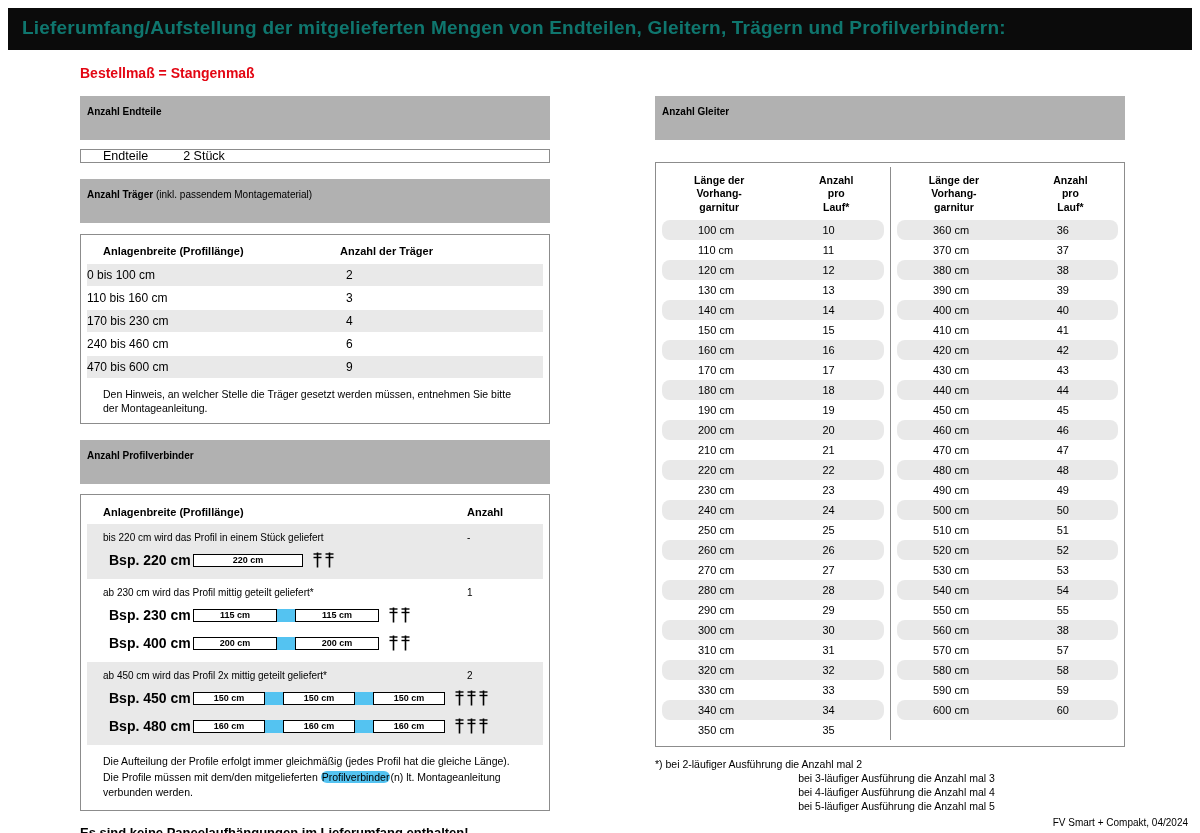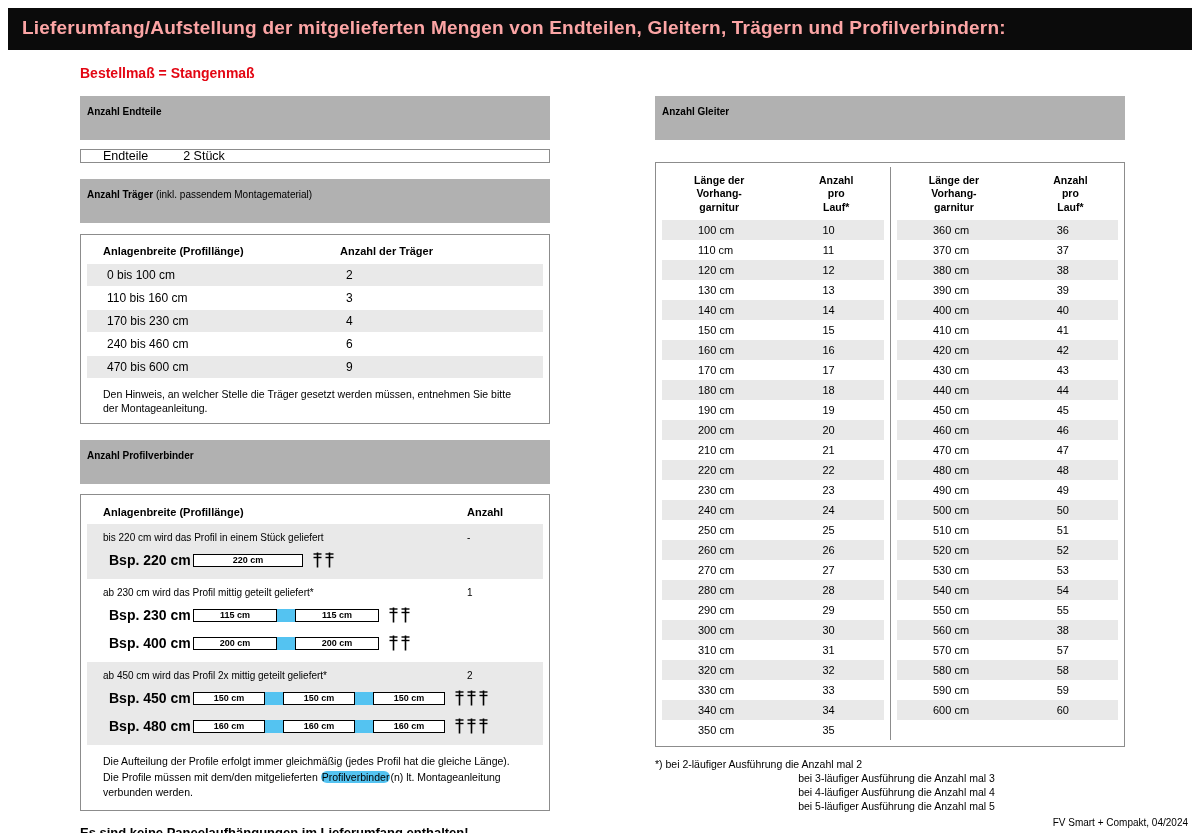--- a/index.html
+++ b/index.html
@@ -1,18 +1,18 @@
 <!DOCTYPE html>
 <html style="--red: #e30613; --blue: #54c3f1; --graybar: #b1b1b1; --zebra: #e9e9e9; --border: #8c8c8c;"><head>
 <meta charset="utf-8">
 <style>
   * { box-sizing: border-box; margin: 0; padding: 0; }
   html,body { width:1200px; height:833px; background:#fff; font-family:"Liberation Sans", sans-serif; color:#000; position:relative; overflow:hidden; }
 
-  .titlebar { position:absolute; left:8px; top:8px; right:8px; height:42px; background:#0b0b0b; color:#fca5a5;
+  .titlebar { position:absolute; left:8px; top:8px; right:8px; height:42px; background:#0b0b0b; color:#0f766e;
               font-size:19px; font-weight:bold; padding:9px 14px; letter-spacing:.2px; white-space:nowrap; }
 
   .subtitle { position:absolute; left:80px; top:65px; color:var(--red,#e30613); font-weight:bold; font-size:14px; }
 
   .col-left  { position:absolute; left:80px;  top:96px; width:470px; }
   .col-right { position:absolute; left:655px; top:96px; width:470px; }
 
   .section-bar { height:44px; line-height:32px; background:var(--graybar,#b1b1b1); font-size:10px; font-weight:bold; padding:0 7px; }
   .section-bar .normal { font-weight:normal; }
 
@@ -22,21 +22,21 @@
   .endteile-box { margin-top:9px; height:14px; display:flex; align-items:center; font-size:12.5px; padding-left:22px; }
   .endteile-value { margin-left:35px; }
 
   
   .traeger-bar { margin-top:16px; }
   .traeger-box { margin-top:11px; padding:5px 0 8px; }
   .t-head { display:flex; font-size:11px; font-weight:bold; padding:5px 0 6px; }
   .t-head .thc1 { flex:0 0 259px; padding-left:22px; }
   .t-row { display:flex; height:22px; line-height:22px; font-size:12px; margin:1px 6px; }
   div.t-row:nth-of-type(odd) { background:var(--zebra,#e9e9e9); }
-  .t-range { flex:0 0 259px; padding-left:20px; }
+  .t-range { flex:0 0 259px; padding-left:0; }
   .t-note { font-size:10.5px; line-height:1.35; padding:8px 30px 0 22px; }
 
   
   .pv-bar { margin-top:16px; }
   .pv-box { margin-top:10px; padding:6px; }
   .pv-head { display:flex; font-size:11px; font-weight:bold; padding:5px 16px 6px; }
   .pv-head .pvc1, .pv-text { flex:1; }
   .pv-col2 { flex:0 0 60px; text-align:left; }
   .pv-section { padding:4px 0 5px; }
   .pv-section.shaded { background:var(--zebra,#e9e9e9); }
@@ -57,21 +57,21 @@
 
   .paneel-note { margin-top:14px; font-size:13px; font-weight:bold; }
 
   
   .gleiter-box { margin-top:22px; display:flex; align-items:stretch; padding:4px 0 6px; }
   .g-half { width:50%; }
   .g-half.right { border-left:1px solid var(--border,#8c8c8c); }
   .g-head { display:flex; font-size:10.5px; font-weight:bold; text-align:center; line-height:1.28; padding:7px 0 6px; }
   .g-hlen { flex:0 0 54%; }
   .g-hcnt { flex:1; }
-  .g-row { display:flex; height:20px; line-height:20px; font-size:11px; margin:0 6px; }
+  .g-row { display:flex; height:20px; line-height:20px; font-size:11px; margin:0 6px;border-radius:8px; }
   div.g-row:nth-of-type(odd) { background:var(--zebra,#e9e9e9); }
   .g-len { width:50%; padding-left:36px; }
   .g-cnt { width:50%; text-align:center; }
 
   .footnotes { margin-top:10px; font-size:10.5px; line-height:14px; }
   .fn + .fn { padding-left:13px;text-align:center; }
 
   .footer { position:absolute; right:12px; bottom:5px; font-size:10px; }
 </style>
 </head>

